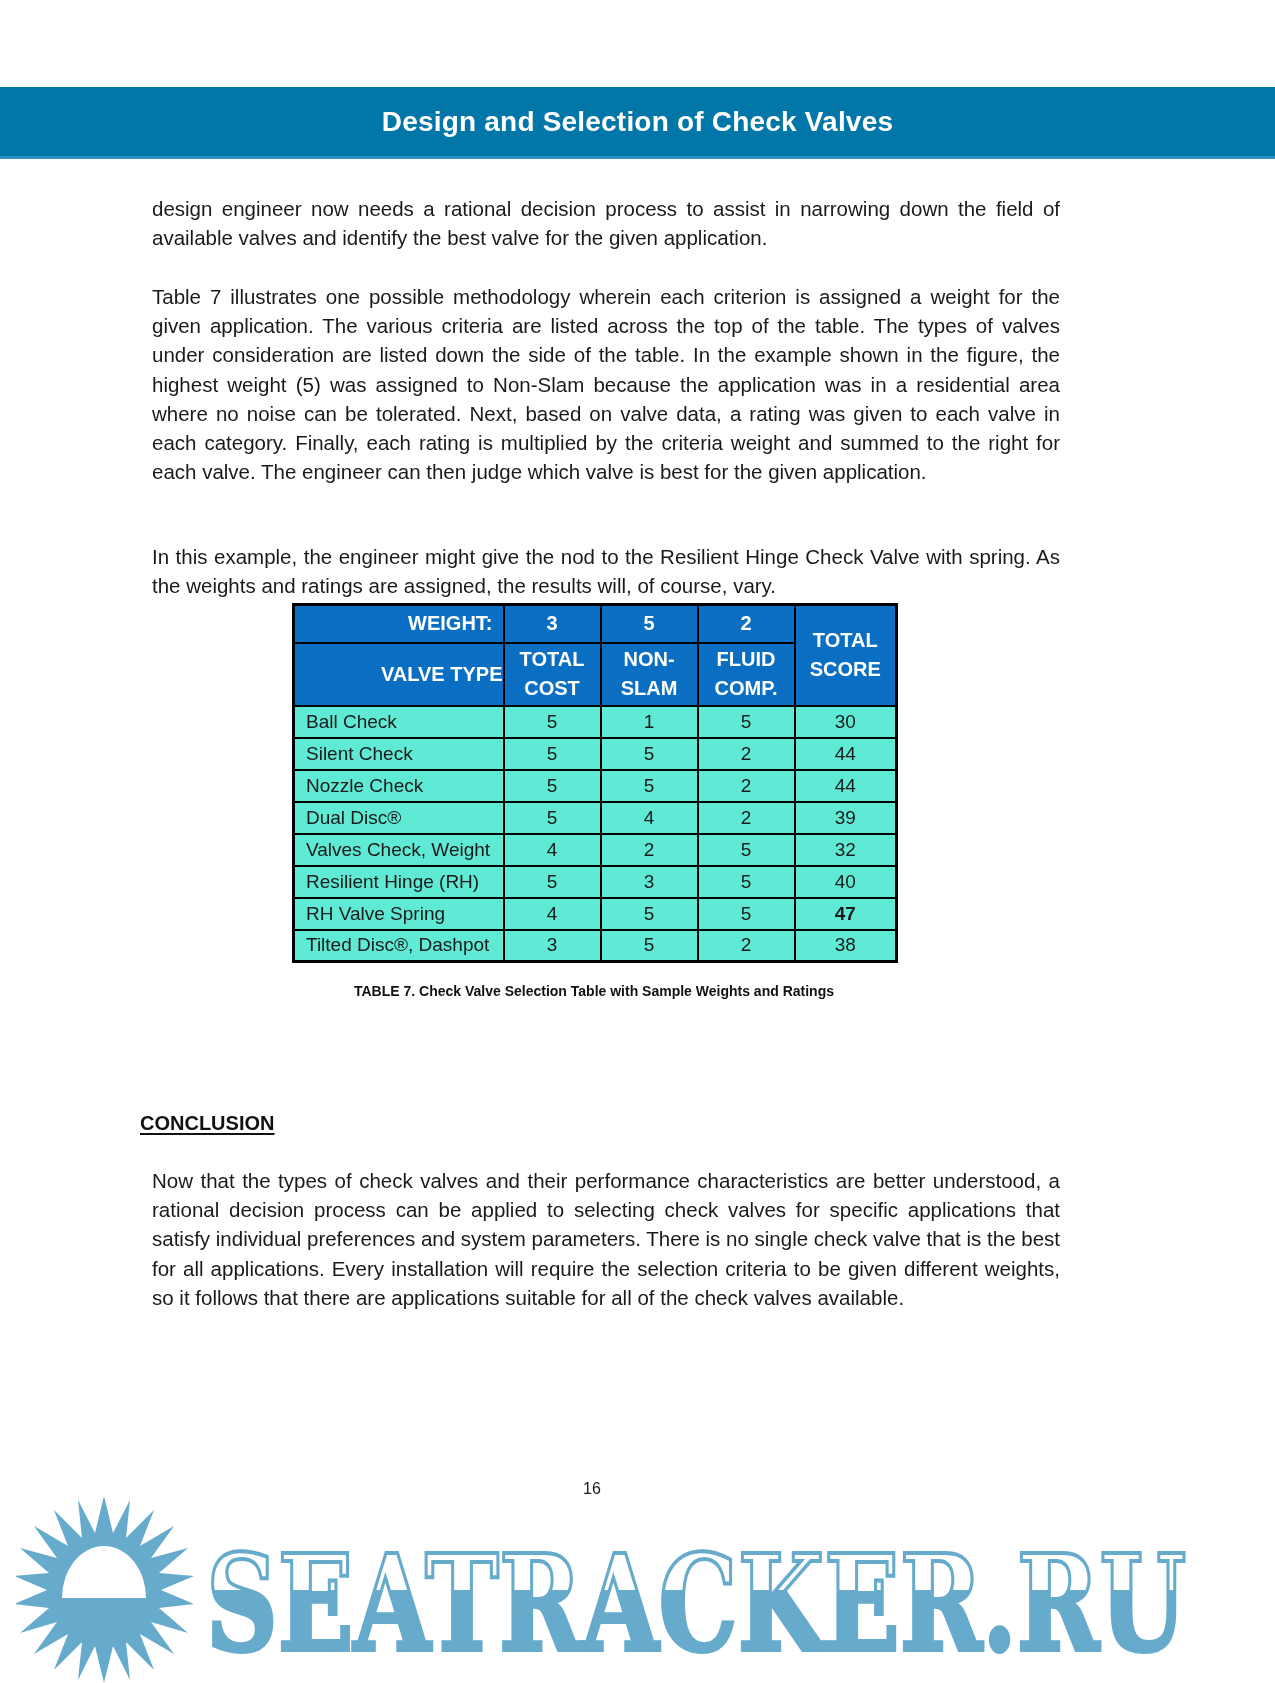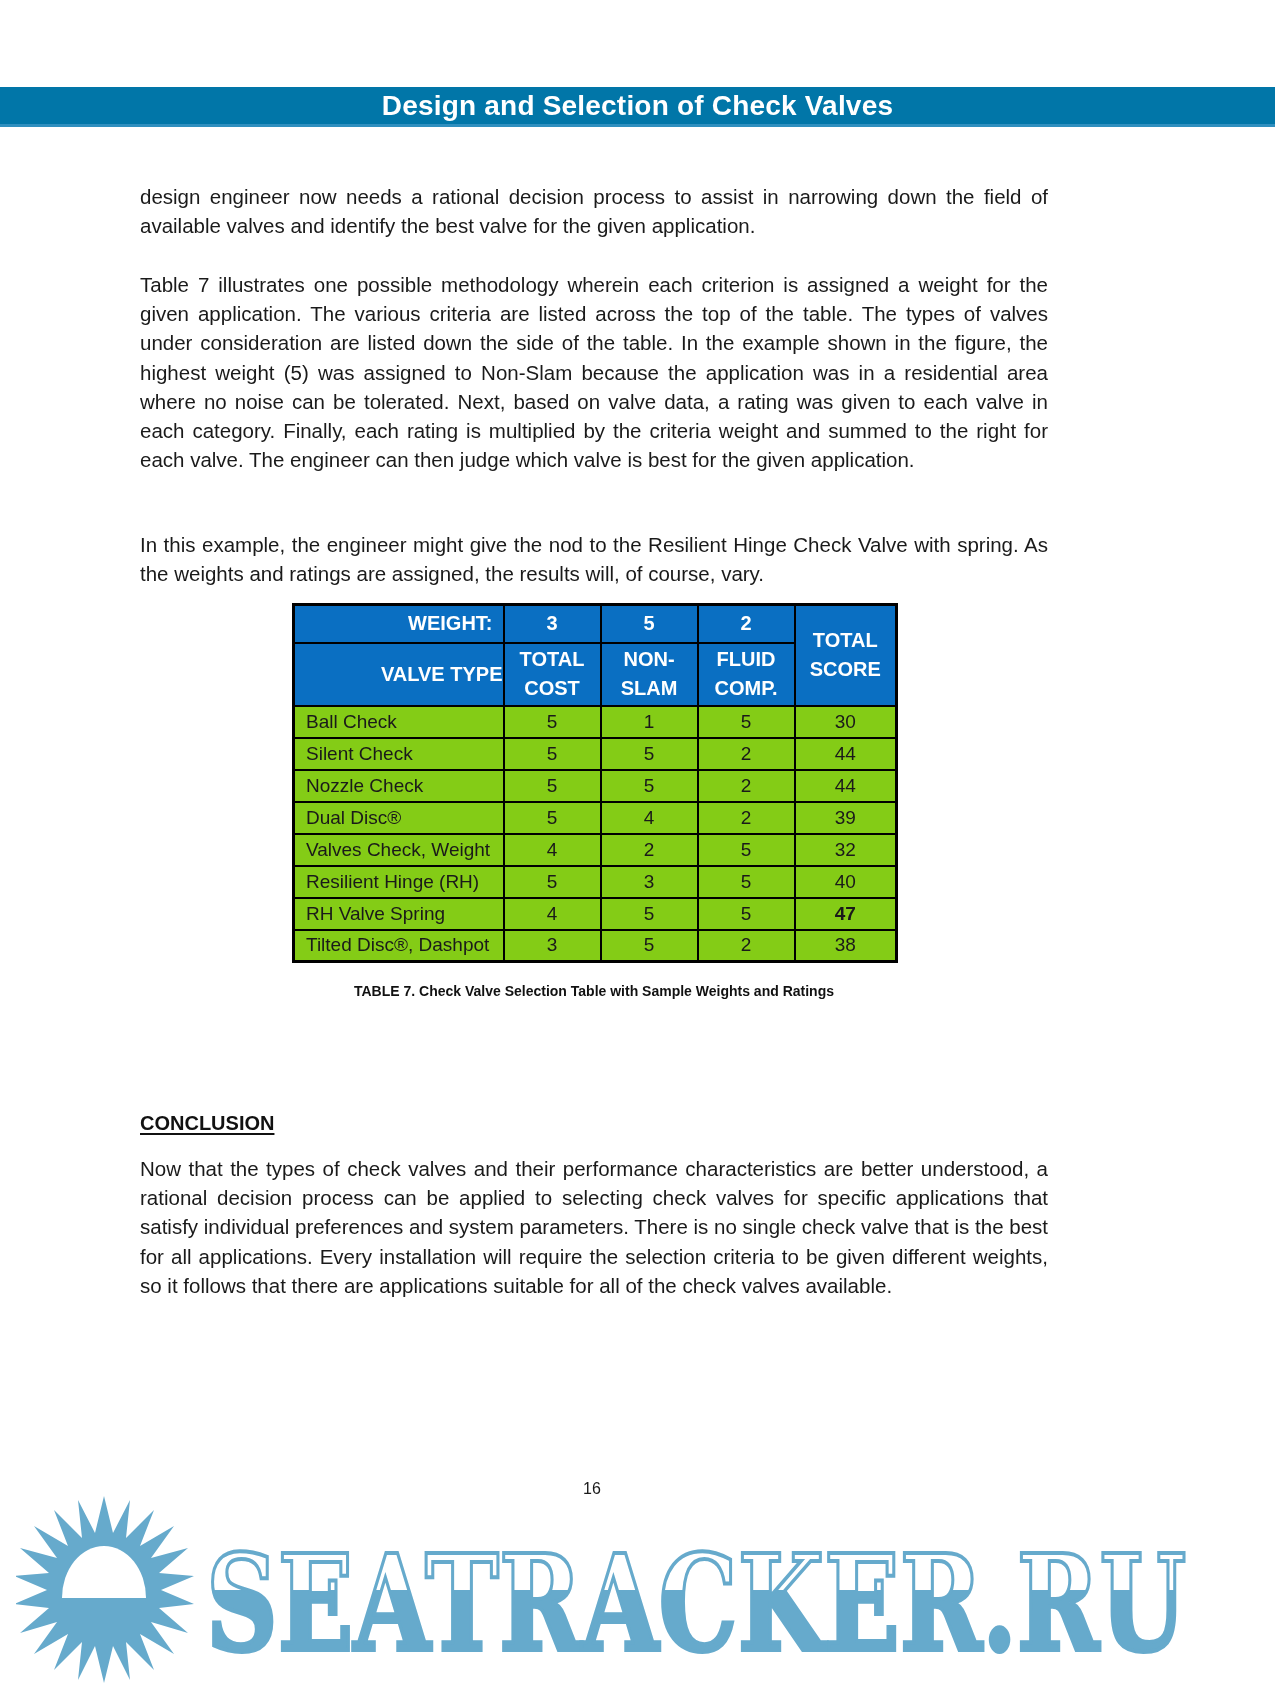--- a/index.html
+++ b/index.html
@@ -2,33 +2,33 @@
 <html><head>
 <meta charset="utf-8">
 <style>
   html, body { margin: 0; padding: 0; }
   body {
     width: 1275px; height: 1683px; position: relative; overflow: hidden;
     background: #ffffff; color: #1a1a1a;
     font-family: "Liberation Sans", "DejaVu Sans", sans-serif;
   }
   .header-band {
-    position: absolute; left: 0; top: 87px; width: 1275px; height: 40px;
+    position: absolute; left: 0; top: 87px; width: 1275px; height: 72px;
     background: #0176a8; border-bottom: 3px solid #2f8fbf;
     box-sizing: border-box;
     display: flex; align-items: center; justify-content: center;
   }
   .header-title {
     color: #ffffff; font-weight: bold; font-size: 28px; letter-spacing: 0.2px;
     font-family: "Liberation Sans", sans-serif;
   }
   .para {
     position: absolute; left: 140px; width: 908px;
     font-size: 20.5px; line-height: 29.2px; text-align: justify;
-    color: #1a1a1a; margin: 0;
+    color: #1a1a1a; margin: 12px;
     font-family: "Liberation Sans", sans-serif;
   }
   #p1 { top: 182px; }
   #p2 { top: 270px; }
   #p3 { top: 530px; }
   #p4 { top: 1154px; }
 
   .vtable {
     position: absolute; left: 292px; top: 603px;
     border-collapse: collapse; border: 3px solid #000;
@@ -44,21 +44,21 @@
   }
   .col1 { width: 210px; }
   .colN { width: 97px; }
   .colT { width: 102px; }
   .w-row th { height: 38px; }
   .lbl-row th { height: 63px; }
   .th-weight-label { text-align: right; padding-right: 10px !important; }
   .th-center { text-align: center; }
   .th-left { text-align: right; padding-left: 11px !important; }
   .vtable td {
-    height: 32px; font-size: 19px; color: #1a1a1a; background: #84cc16;
+    height: 32px; font-size: 19px; color: #1a1a1a; background: #5eead4;
   }
   .td-name { text-align: left; padding-left: 11px !important; white-space: nowrap; }
   .td-num { text-align: center; }
   .td-highlight { color: #e02020; font-weight: bold; }
 
   .caption {
     position: absolute; left: 0; width: 1188px; top: 983px; text-align: center;
     font-weight: bold; font-size: 14px; color: #111;
     font-family: "Liberation Sans", sans-serif;
   }

